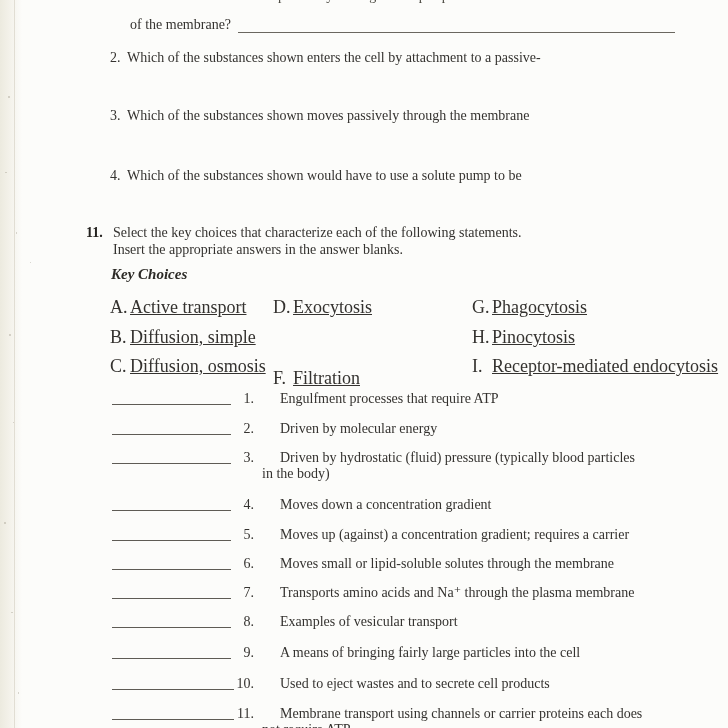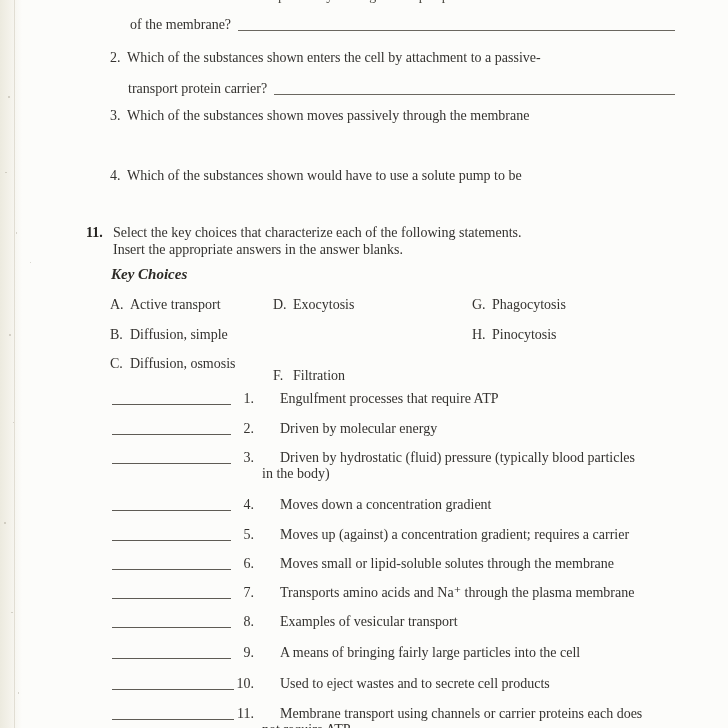--- a/index.html
+++ b/index.html
@@ -22,32 +22,32 @@
   .speck{position:absolute;border-radius:50%;background:rgba(120,112,95,0.35);}
   
   .top-clip{
     position:absolute;top:0;left:0;right:0;height:7px;overflow:hidden;
   }
   .top-clip span{
     position:absolute;top:-12px;left:278px;
     font-size:14px;color:#4a4840;letter-spacing:0.4px;
   }
   .row{position:absolute;left:0;width:100%;font-size:14px;line-height:17px;}
-  .flexrow{display:flex;align-items:flex-start;width:auto;}
+  .flexrow{display:flex;align-items:flex-end;width:auto;}
   .qnum{position:absolute;width:20px;}
   .qnum.bold{font-weight:bold;color:#23211e;}
   .qline{position:absolute;}
   .blank-fill{
     flex:1 1 auto;height:14px;margin-left:7px;
     border-bottom:1.2px solid #6a675f;
   }
   .keytitle{
     position:absolute;font-weight:bold;font-style:italic;font-size:15px;color:#2c2a26;
   }
-  .kc{position:absolute;font-size:14px;}
+  .kc{position:absolute;font-size:18px;text-decoration:underline;}
   .kletter{display:inline-block;width:20px;}
   .st{position:absolute;left:0;width:100%;font-size:14px;line-height:16px;}
   .st-blank{
     position:absolute;left:112px;width:119px;height:13px;
     border-bottom:1.2px solid #5e5b54;
   }
   .st-num{position:absolute;left:224px;width:30px;text-align:right;}
   .st-text{position:absolute;left:262px;width:452px;margin-left:18px;}
   .st-text2{position:absolute;left:262px;top:16px;width:452px;}
 </style>
@@ -73,24 +73,20 @@
   </div>
 
   <div class="row flexrow" style="top:16px;left:130px;right:53px">
     <span>of the membrane?</span>
     <span class="blank-fill"></span>
   </div>
 
   <div class="row" style="top:49px">
     <span class="qnum" style="left:110px">2.</span>
     <span class="qline" style="left:127px">Which of the substances shown enters the cell by attachment to a passive-</span>
-  </div>
-  <div class="row flexrow" style="top:80px;left:128px;right:53px">
-    <span>transport protein carrier?</span>
-    <span class="blank-fill"></span>
   </div>
 
   <div class="row" style="top:107px">
     <span class="qnum" style="left:110px">3.</span>
     <span class="qline" style="left:127px">Which of the substances shown moves passively through the membrane</span>
   </div>
 
   <div class="row" style="top:167px">
     <span class="qnum" style="left:110px">4.</span>
     <span class="qline" style="left:127px">Which of the substances shown would have to use a solute pump to be</span>
@@ -119,20 +115,23 @@
     <span class="kletter">D.</span><span>Exocytosis</span>
   </div>
   <div class="kc" style="top:368px;left:273px">
     <span class="kletter">F.</span><span>Filtration</span>
   </div>
   <div class="kc" style="top:297px;left:472px">
     <span class="kletter">G.</span><span>Phagocytosis</span>
   </div>
   <div class="kc" style="top:327px;left:472px">
     <span class="kletter">H.</span><span>Pinocytosis</span>
+  </div>
+  <div class="kc" style="top:356px;left:472px">
+    <span class="kletter">I.</span><span>Receptor-mediated endocytosis</span>
   </div>
 
   <div class="st" style="top:391px">
     <span class="st-blank"></span>
     <span class="st-num">1.</span>
     <span class="st-text">Engulfment processes that require ATP</span>
   </div>
   <div class="st" style="top:421px">
     <span class="st-blank"></span>
     <span class="st-num">2.</span>

